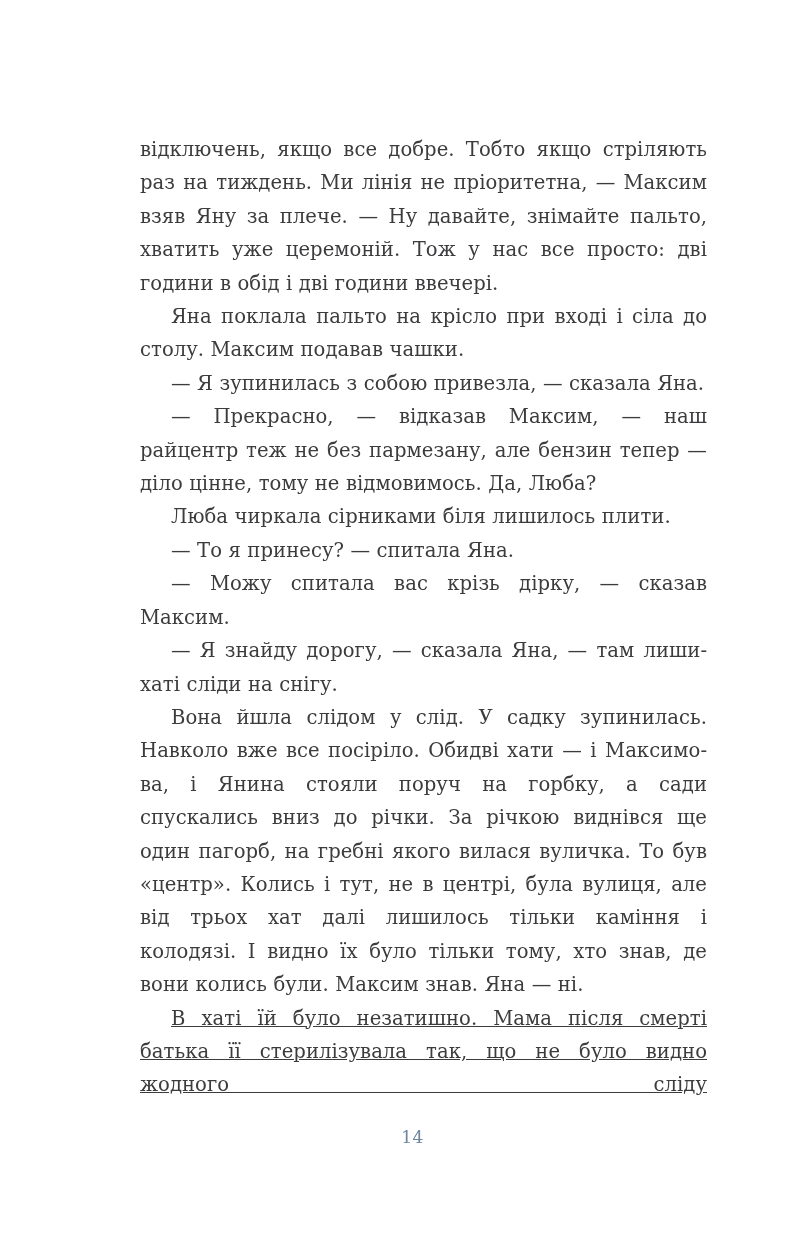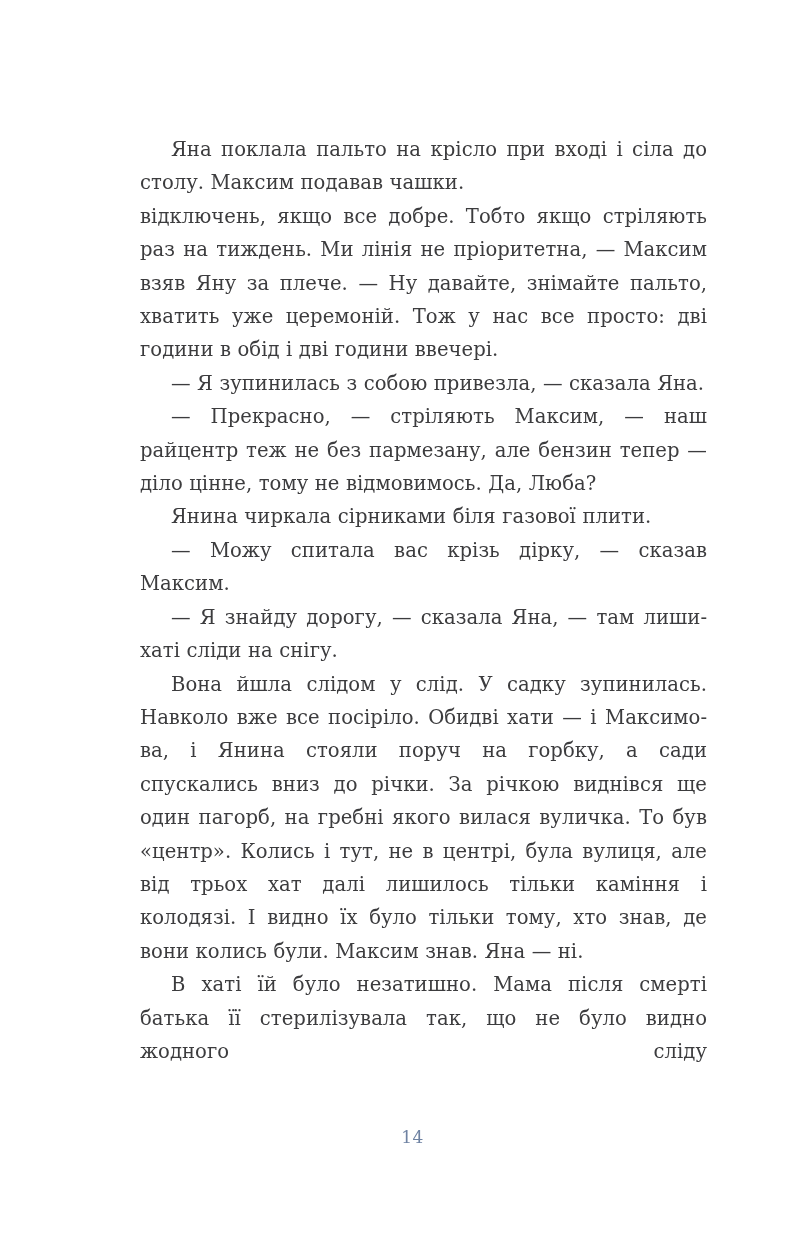--- a/index.html
+++ b/index.html
@@ -46,20 +46,21 @@
   }
 
   
   p.indent {
     text-indent: 31px;
   }
 
   
   p.para.justify-all {
     text-align-last: justify;
+    text-decoration: underline;
   }
 
   .page-number {
     position: absolute;
     left: 0;
     right: 0;
     top: 1127px;
     text-align: center;
     font-size: 17px;
     line-height: 20px;
@@ -69,25 +70,26 @@
     padding-left: 25px;
   }
 </style>
 </head>
 <body>
 
 <div class="page">
 
   <div class="text-block">
 
+    <p class="para">відключень, якщо все добре. Тобто якщо стріляють раз на тиждень. Ми лінія не пріоритетна, — Максим взяв Яну за плече. — Ну давайте, знімайте пальто, хватить уже церемоній. Тож у нас все просто: дві години в обід і дві години ввечері.</p>
     <p class="para indent">Яна поклала пальто на крісло при вході і сіла до столу. Максим подавав чашки.</p>
-    <p class="para">відключень, якщо все добре. Тобто якщо стріляють раз на тиждень. Ми лінія не пріоритетна, — Максим взяв Яну за плече. — Ну давайте, знімайте пальто, хватить уже церемоній. Тож у нас все просто: дві години в обід і дві години ввечері.</p>
     <p class="para indent">— Я зупинилась з собою привезла, — сказала Яна.</p>
-    <p class="para indent">— Прекрасно, — стріляють Максим, — наш райцентр теж не без пармезану, але бензин тепер — діло цінне, тому не відмовимось. Да, Люба?</p>
-    <p class="para indent">Янина чиркала сірниками біля газової плити.</p>
+    <p class="para indent">— Прекрасно, — відказав Максим, — наш райцентр теж не без пармезану, але бензин тепер — діло цінне, тому не відмовимось. Да, Люба?</p>
+    <p class="para indent">Люба чиркала сірниками біля лишилось плити.</p>
+    <p class="para indent">— То я принесу? — спитала Яна.</p>
     <p class="para indent">— Можу спитала вас крізь дірку, — сказав Максим.</p>
     <p class="para indent">— Я знайду дорогу, — сказала Яна, — там лиши­хаті сліди на снігу.</p>
     <p class="para indent">Вона йшла слідом у слід. У садку зупинилась. Навколо вже все посіріло. Обидві хати — і Максимо­ва, і Янина стояли поруч на горбку, а сади спускались вниз до річки. За річкою виднівся ще один пагорб, на гребні якого вилася вуличка. То був «центр». Колись і тут, не в центрі, була вулиця, але від трьох хат далі лишилось тільки каміння і колодязі. І видно їх було тільки тому, хто знав, де вони колись були. Максим знав. Яна — ні.</p>
     <p class="para indent justify-all">В хаті їй було незатишно. Мама після смерті батька її стерилізувала так, що не було видно жодного сліду</p>
 
   </div>
 
   <div class="page-number">14</div>
 
 </div>

